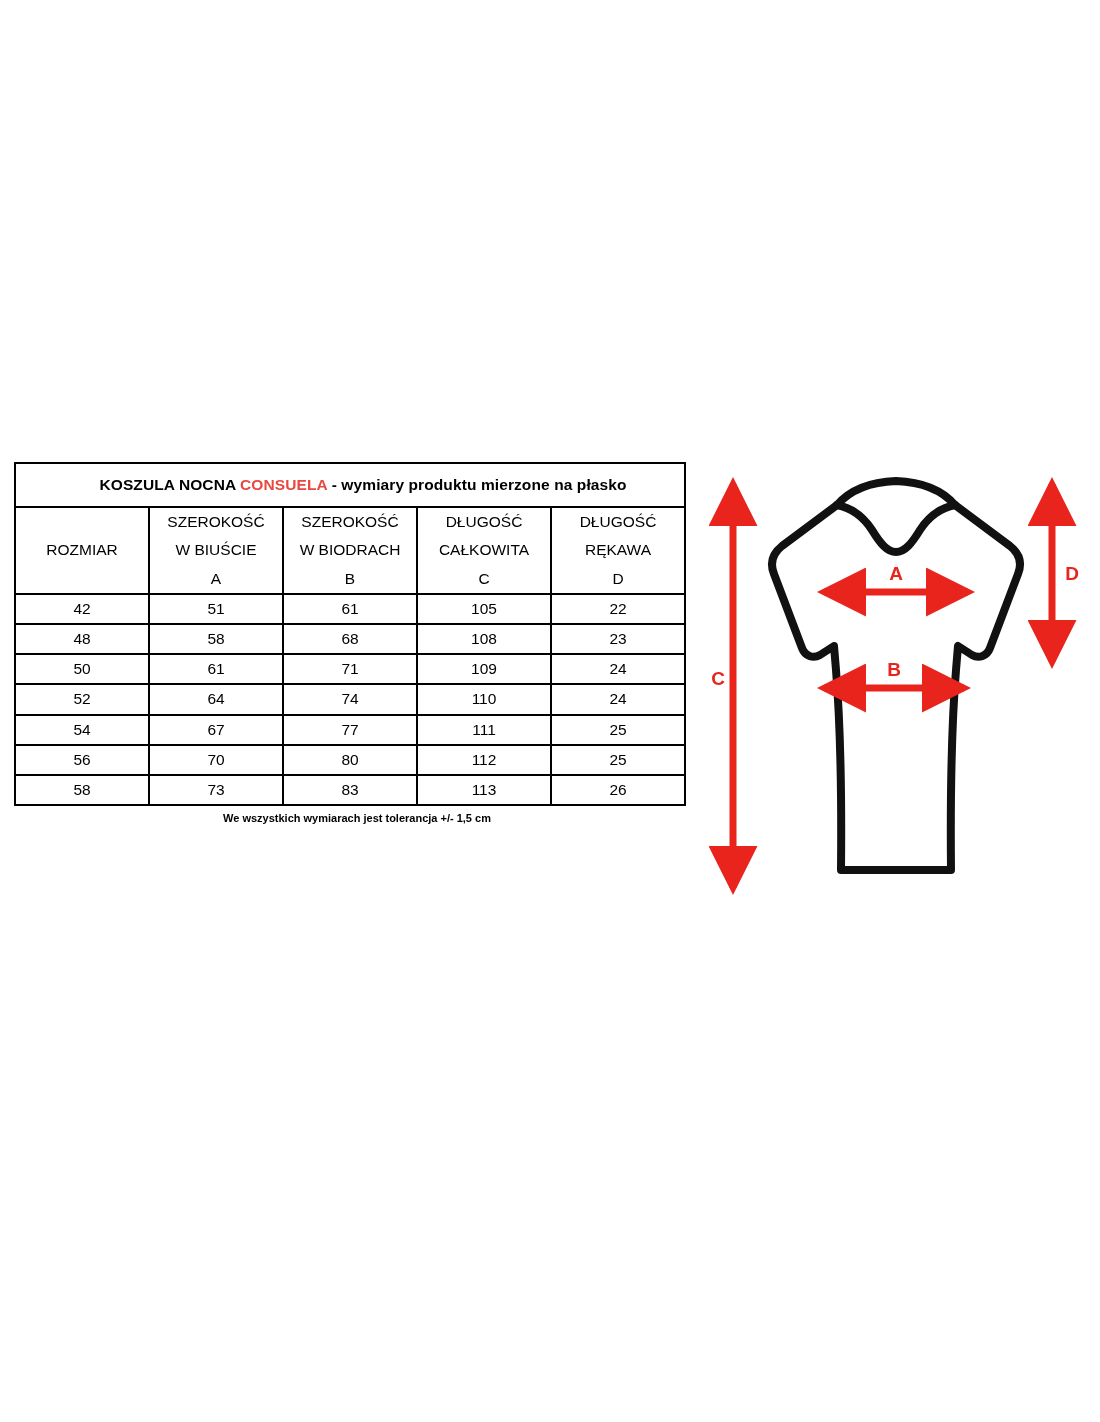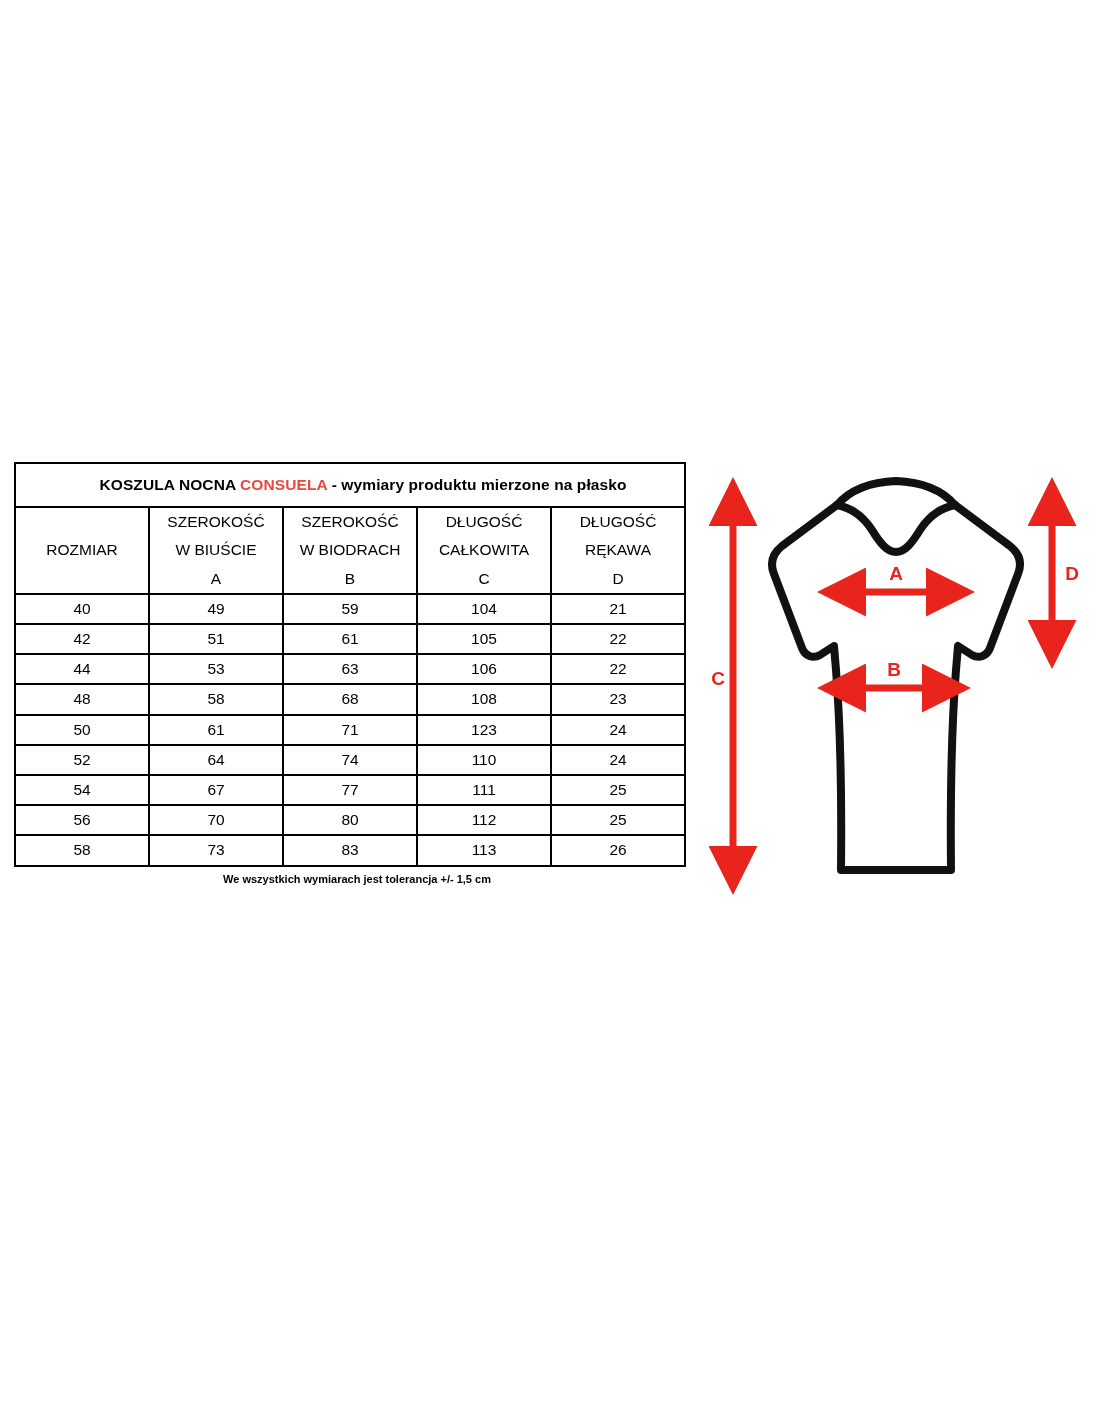--- a/index.html
+++ b/index.html
@@ -123,52 +123,38 @@
             <div>C</div>
           </td>
           <td style="width:120px;">
             <div>DŁUGOŚĆ</div>
             <div>RĘKAWA</div>
             <div>D</div>
           </td>
         </tr>
 
         <tr>
-          <td>40</td>
-          <td>49</td>
-          <td>59</td>
-          <td>104</td>
-          <td>21</td>
-        </tr>
-        <tr>
           <td>42</td>
           <td>51</td>
           <td>61</td>
           <td>105</td>
           <td>22</td>
         </tr>
         <tr>
-          <td>44</td>
-          <td>53</td>
-          <td>63</td>
-          <td>106</td>
-          <td>22</td>
-        </tr>
-        <tr>
           <td>48</td>
           <td>58</td>
           <td>68</td>
           <td>108</td>
           <td>23</td>
         </tr>
         <tr>
           <td>50</td>
           <td>61</td>
           <td>71</td>
-          <td>123</td>
+          <td>109</td>
           <td>24</td>
         </tr>
         <tr>
           <td>52</td>
           <td>64</td>
           <td>74</td>
           <td>110</td>
           <td>24</td>
         </tr>
         <tr>

